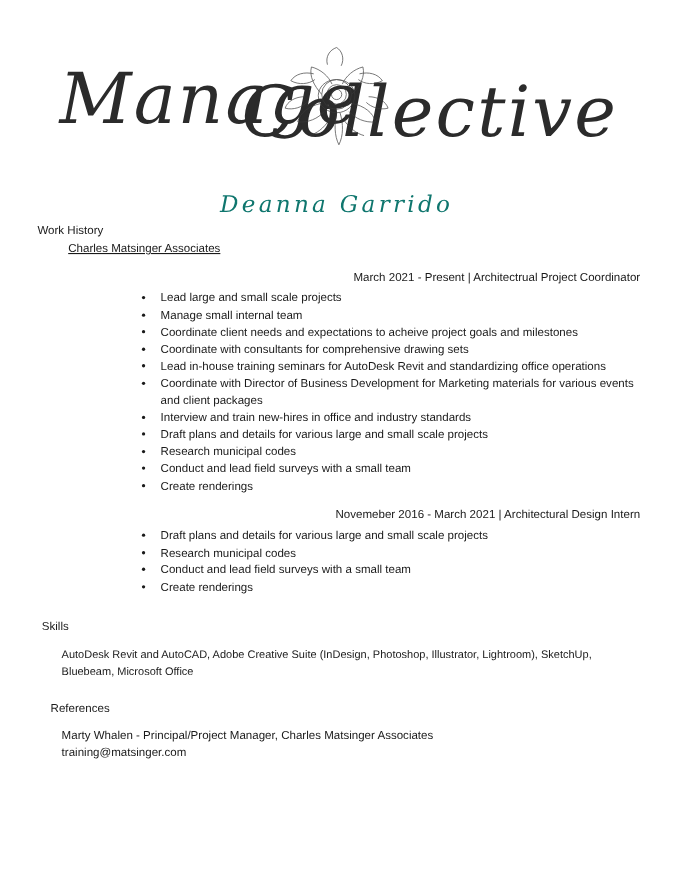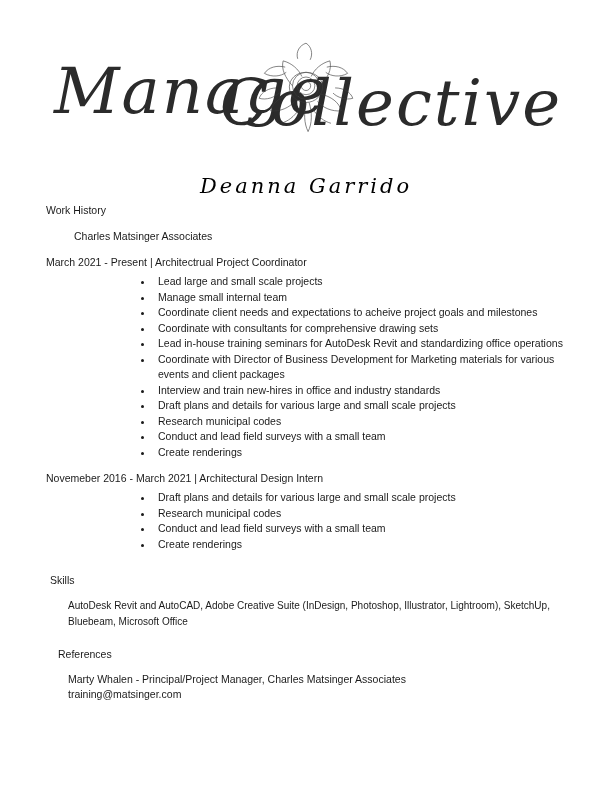--- a/index.html
+++ b/index.html
@@ -63,43 +63,46 @@
     width: 104px;
     height: 104px;
     opacity: 0.85;
   }
   .owner-name {
     text-align: center;
     font-family: "DejaVu Serif", serif;
     font-style: italic;
     font-size: 21px;
     letter-spacing: 3px;
-    color: #000000;
+    color: #0f766e;
     margin-top: 28px;
   }
 
   
   .content {
-    padding: 0 30px 0 46px;
+    padding: 0 30px 0 34px;
     font-size: 10.5px;
   }
   .section-title {
     font-size: 10.5px;
     color: #1a1a1a;
     margin-top: 18px;
     margin-bottom: 0;
   }
   .employer {
     margin-left: 28px;
+    margin-top: 4px;
+    font-size: 10.5px;
+    text-decoration: underline;
+  }
+  .role-line {
+    margin-left: 54px;
     margin-top: 14px;
     font-size: 10.5px;
-  }
-  .role-line {
-    margin-top: 14px;
-    font-size: 10.5px;
+    text-align: right;
   }
   .role-line.second {
     margin-top: 12px;
   }
   ul.duties {
     margin: 6px 0 0 0;
     padding-left: 108px;
     list-style-type: disc;
   }
   ul.duties li {

